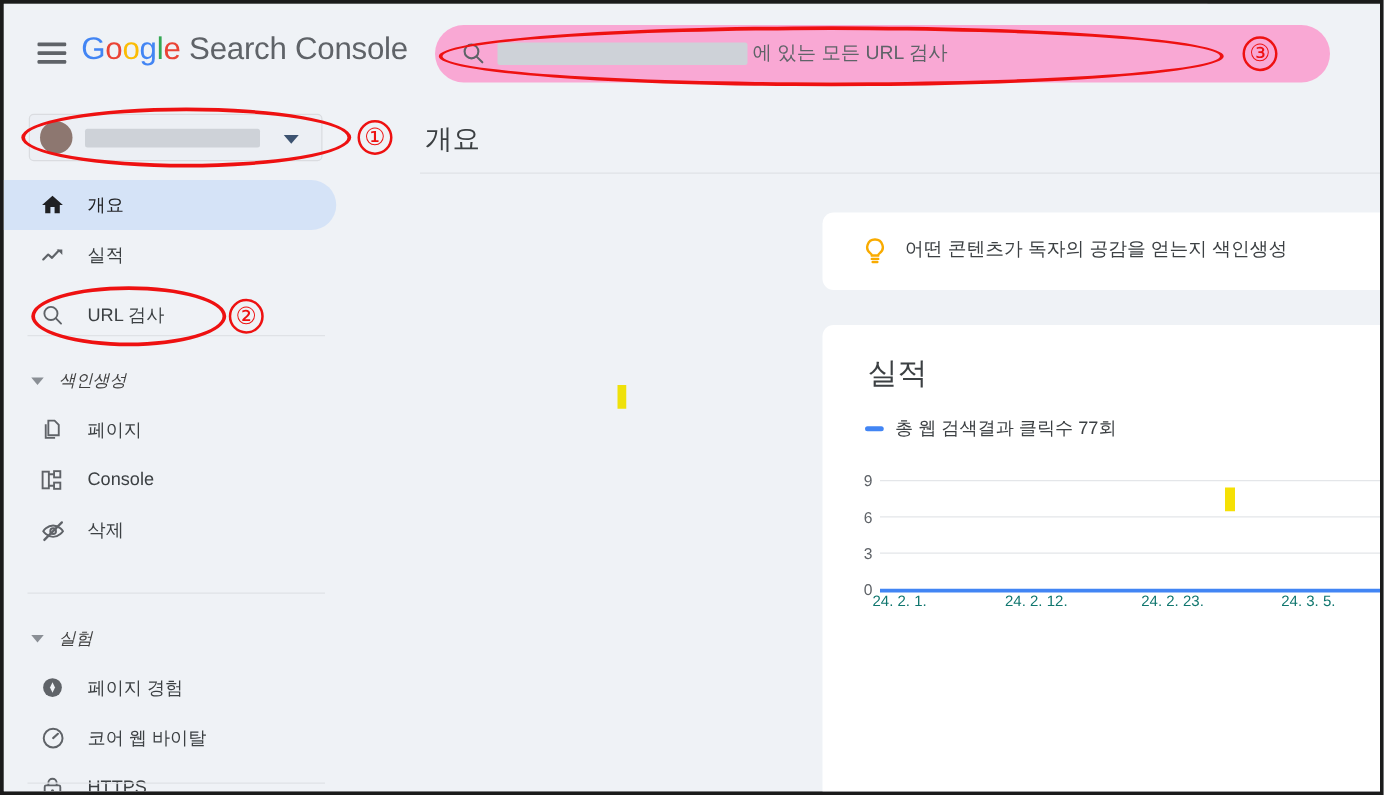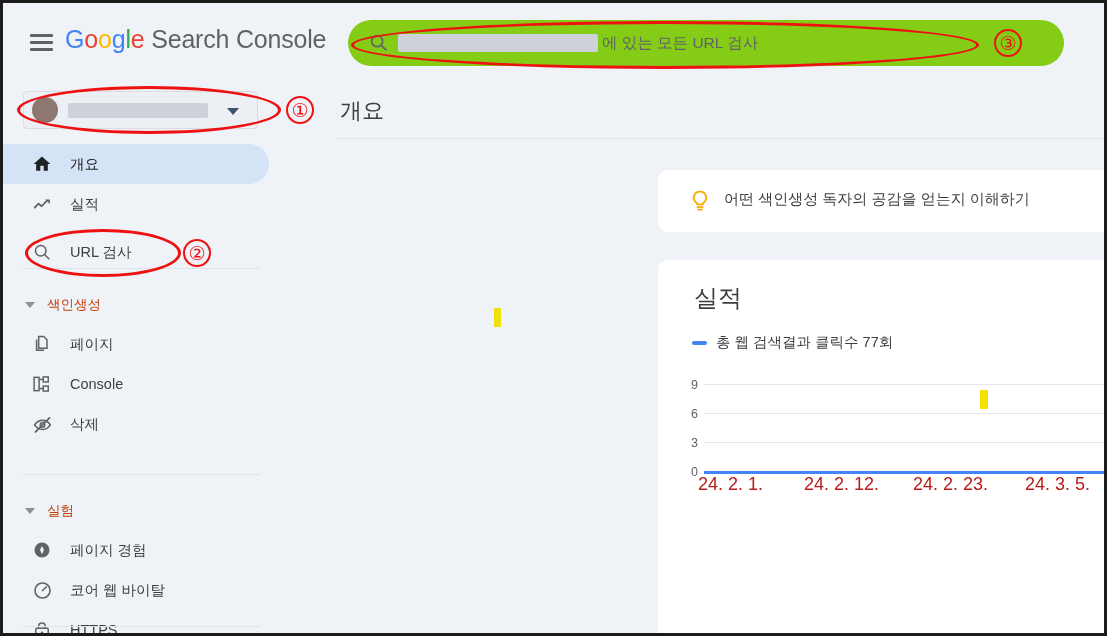--- a/index.html
+++ b/index.html
@@ -41,21 +41,21 @@
   }
   #brand .g1 { color:#4285f4; } #brand .o1 { color:#ea4335; }
   #brand .o2 { color:#fbbc05; } #brand .g2 { color:#4285f4; }
   #brand .l  { color:#34a853; } #brand .e  { color:#ea4335; }
   #brand .rest { color:#5f6368; }
 
   
   #searchbar {
     position: absolute; left: 345px; top: 17px;
     width: 716px; height: 46px;
-    background: #84cc16; border-radius: 23px;
+    background: #f9a8d4; border-radius: 23px;
     display: flex; align-items: center;
     cursor: text;
   }
   #search-icon {
     position: absolute; left: 20px; top: 12px;
     width: 21px; height: 21px;
   }
   #search-redaction {
     position: absolute; left: 50px; top: 14px;
     width: 200px; height: 18px;
@@ -133,22 +133,23 @@
   }
   .section-header .sec-caret {
     margin-left: 22px;
     width: 0; height: 0;
     border-left: 5px solid transparent;
     border-right: 5px solid transparent;
     border-top: 6px solid #8a8f95;
   }
   .section-header .sec-label {
     margin-left: 12px;
-    font-size: 13.5px; color: #c2410c;
+    font-size: 13.5px; color: #404040;
     white-space: nowrap;
+    font-style: italic;
   }
   .divider {
     position: absolute; left: 19px;
     width: 238px; height: 1px;
     background: #dfe2e6;
   }
 
   
   #main {
     position: absolute; left: 277px; top: 75px;
@@ -216,21 +217,21 @@
     position: absolute; left: 0; width: 26px;
     text-align: right;
     font-size: 12.5px; color: #5f6368;
   }
   #baseline {
     position: absolute; left: 32px;
     width: 514px; height: 2.5px; background: #4285f4;
   }
   .xtick {
     position: absolute; top: 96px;
-    font-size: 18px; color: #b91c1c; white-space: nowrap;
+    font-size: 12px; color: #0f766e; white-space: nowrap;
   }
   #data-marker {
     position: absolute;
     width: 8px; height: 19px;
     background: #f5e005;
   }
   #stray-marker {
     position: absolute; left: 491px; top: 305px;
     width: 7px; height: 19px; background: #efe10a;
   }
@@ -403,21 +404,21 @@
 
     <div id="page-title">개요</div>
     <div id="title-divider"></div>
 
     <div class="card" id="tip-card">
       <svg id="tip-bulb" viewBox="0 0 24 24">
         <path d="M12 2.6a6.1 6.1 0 0 0-3.6 11.1c.6.45.95 1 1.05 1.7h5.1c.1-.7.45-1.25 1.05-1.7A6.1 6.1 0 0 0 12 2.6z" fill="none" stroke="#f9ab00" stroke-width="1.9"></path>
         <line x1="9.4" y1="18.1" x2="14.6" y2="18.1" stroke="#f9ab00" stroke-width="1.9" stroke-linecap="round"></line>
         <line x1="10.1" y1="20.6" x2="13.9" y2="20.6" stroke="#f9ab00" stroke-width="1.9" stroke-linecap="round"></line>
       </svg>
-      <div id="tip-text">어떤 색인생성 독자의 공감을 얻는지 이해하기</div>
+      <div id="tip-text">어떤 콘텐츠가 독자의 공감을 얻는지 색인생성</div>
     </div>
 
     <div class="card" id="perf-card">
       <div id="perf-title">실적</div>
 
       <div id="legend">
         <span id="legend-swatch"></span>
         <span id="legend-label">총 웹 검색결과 클릭수 77회</span>
       </div>
 

